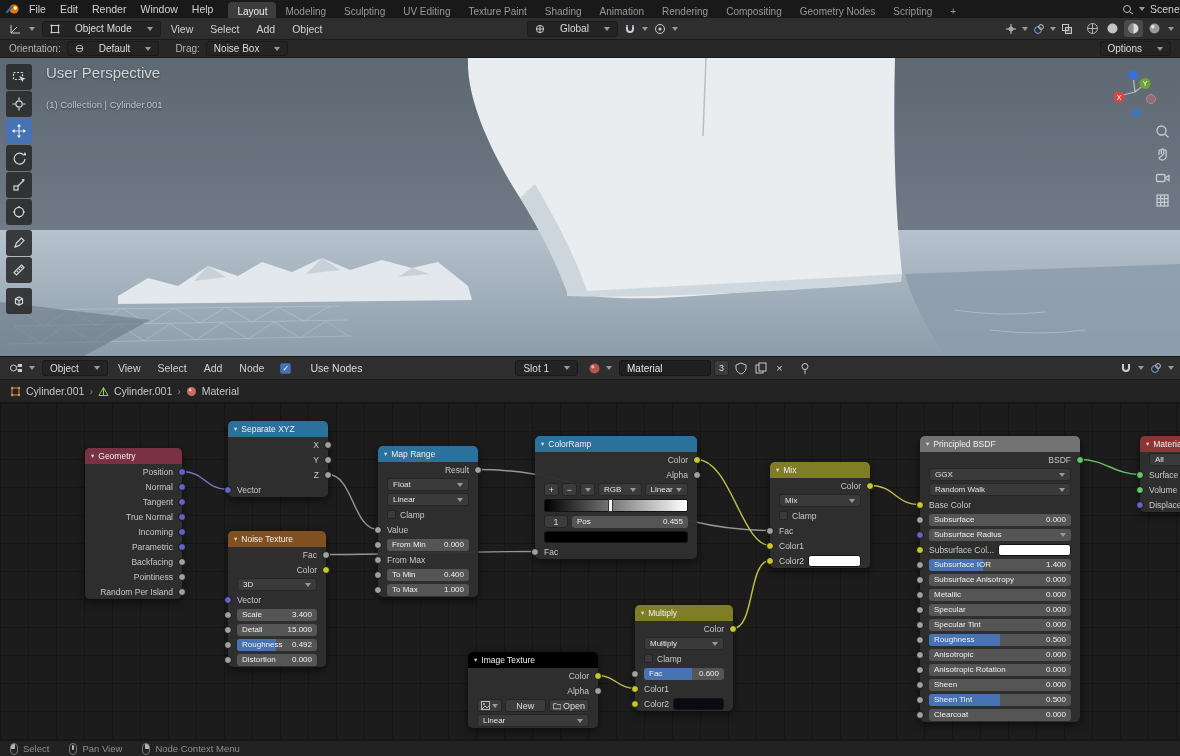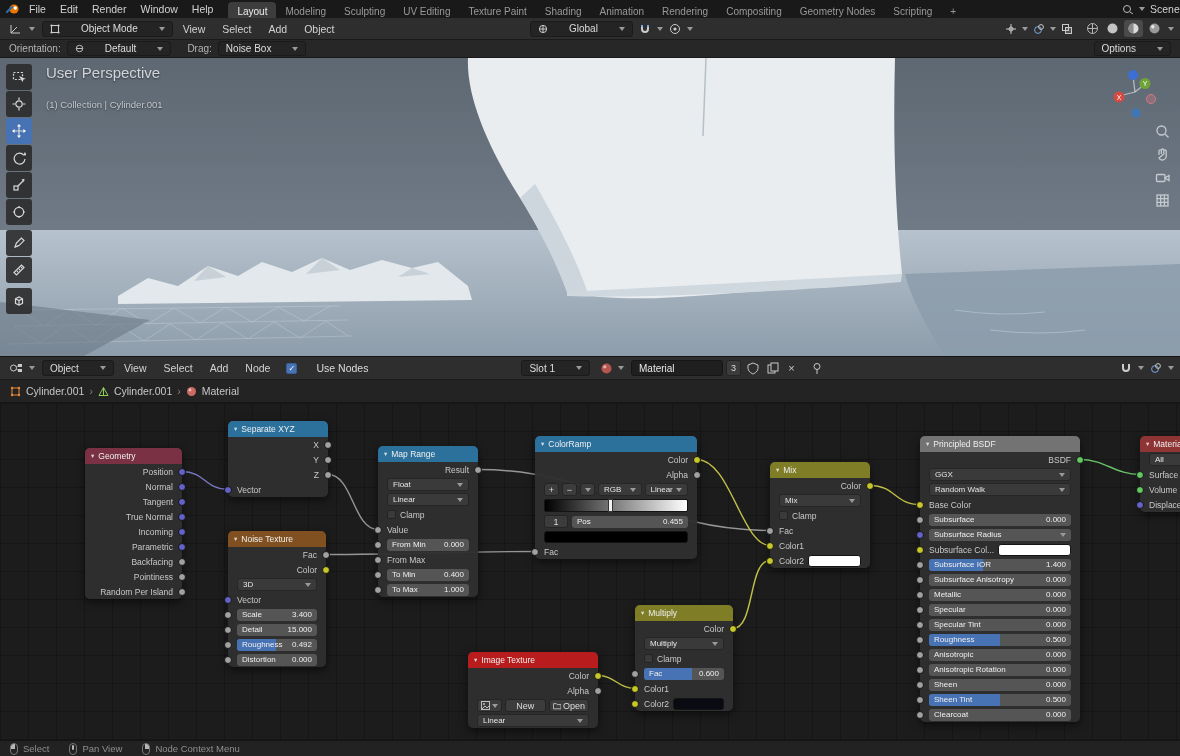--- a/index.html
+++ b/index.html
@@ -7,21 +7,21 @@
   body{width:1180px;height:756px;position:relative;background:#1d1d1d;overflow:hidden;
        font-family:"Liberation Sans",sans-serif;color:#ccc;-webkit-font-smoothing:antialiased}
   .bar{position:absolute;left:0;right:0;display:flex;align-items:center}
   
   #topbar{top:0;height:18px;background:#191919;font-size:10.5px;z-index:12;padding-left:4px}
   .menu{padding:0 7px;height:18px;line-height:18px;color:#d2d2d2;white-space:nowrap}
   .tabs{display:flex;align-items:flex-end;height:18px;margin-left:8px}
   .tab{padding:4px 9px 1px;font-size:10px;color:#999;border-radius:4px 4px 0 0;white-space:nowrap}
   .tab.active{background:#3d3d3d;color:#ececec}
   
-  .dd{display:inline-flex;align-items:center;gap:21px;background:#242424;border:1px solid #1a1a1a;
+  .dd{display:inline-flex;align-items:center;gap:15px;background:#242424;border:1px solid #1a1a1a;
       border-radius:3px;height:16px;padding:0 7px;font-size:10px;color:#ddd;white-space:nowrap}
   .caret{width:0;height:0;border-left:3px solid transparent;border-right:3px solid transparent;border-top:4px solid #9a9a9a}
   .chk{width:11px;height:11px;background:#3a3a3a;border:1px solid #222;border-radius:2px;flex:0 0 auto;
        display:flex;align-items:center;justify-content:center;font-size:8px;color:#fff}
   .chk.on{background:#4772b3;border-color:#3a5f96}
   .gi{display:inline-flex;align-items:center;justify-content:center;flex:0 0 auto}
   .spacer{flex:1}
   
   #vp-header{top:18px;height:22px;background:#2e2e2e;border-bottom:1px solid #1a1a1a;font-size:10.5px;padding:0 6px;gap:3px;z-index:11}
   #tool-settings{top:40px;height:18px;background:#272727;border-bottom:1px solid #191919;font-size:10px;padding:0 9px;gap:6px;color:#b5b5b5;z-index:10}
@@ -714,21 +714,21 @@
     <div class="nrow">
       <div class="swatch" style="flex: 1 1 0%; background: rgb(0, 0, 0);"></div>
     </div>
     <div class="nrow">
         <span class="sock l sk-gray"></span>
         <span class="lbl">Fac</span>
       </div>
   </div>
 
   <div class="node" style="left:468px;top:249px;width:130px">
-    <div class="nhead" style="background:#b91c1c">
+    <div class="nhead" style="background:#000000">
         <span class="tri">▾</span>
         <span class="lbl">Image Texture</span>
       </div>
     <div class="nrow out">
         <span class="lbl">Color</span>
         <span class="sock r sk-yellow"></span>
       </div>
     <div class="nrow out">
         <span class="lbl">Alpha</span>
         <span class="sock r sk-gray"></span>

